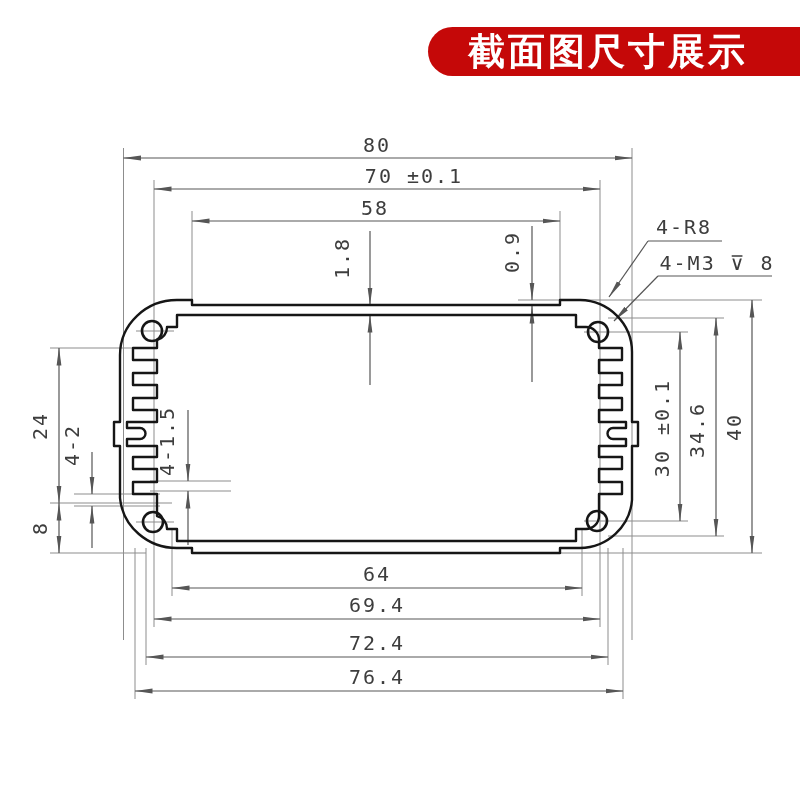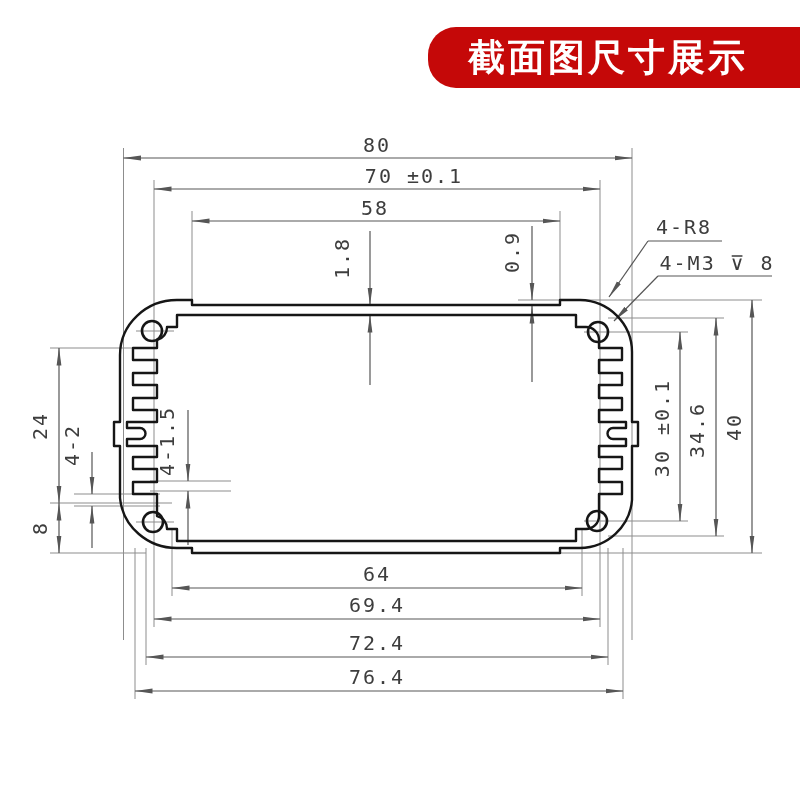--- a/index.html
+++ b/index.html
@@ -1,21 +1,21 @@
 <!DOCTYPE html>
 <html><head>
 <meta charset="utf-8">
 <style>
   html,body{margin:0;padding:0;}
   body{
     width:800px;height:800px;background:#ffffff;position:relative;overflow:hidden;
     font-family:"Liberation Sans", sans-serif;
   }
   .banner{
-    position:absolute;left:428px;top:27px;width:372px;height:61px;
+    position:absolute;left:428px;top:27px;width:372px;height:49px;
     border-radius:28px 0 0 28px;
     display:flex;align-items:center;
     padding-left:40px;box-sizing:border-box;
   }
   .banner-text{
     color:#ffffff;font-size:37px;font-weight:bold;letter-spacing:3px;
     font-family:"Liberation Sans", sans-serif;white-space:nowrap;
   }
   svg{position:absolute;left:0;top:0;}
   .ext{stroke:#8d8d8d;stroke-width:1;fill:none;}

